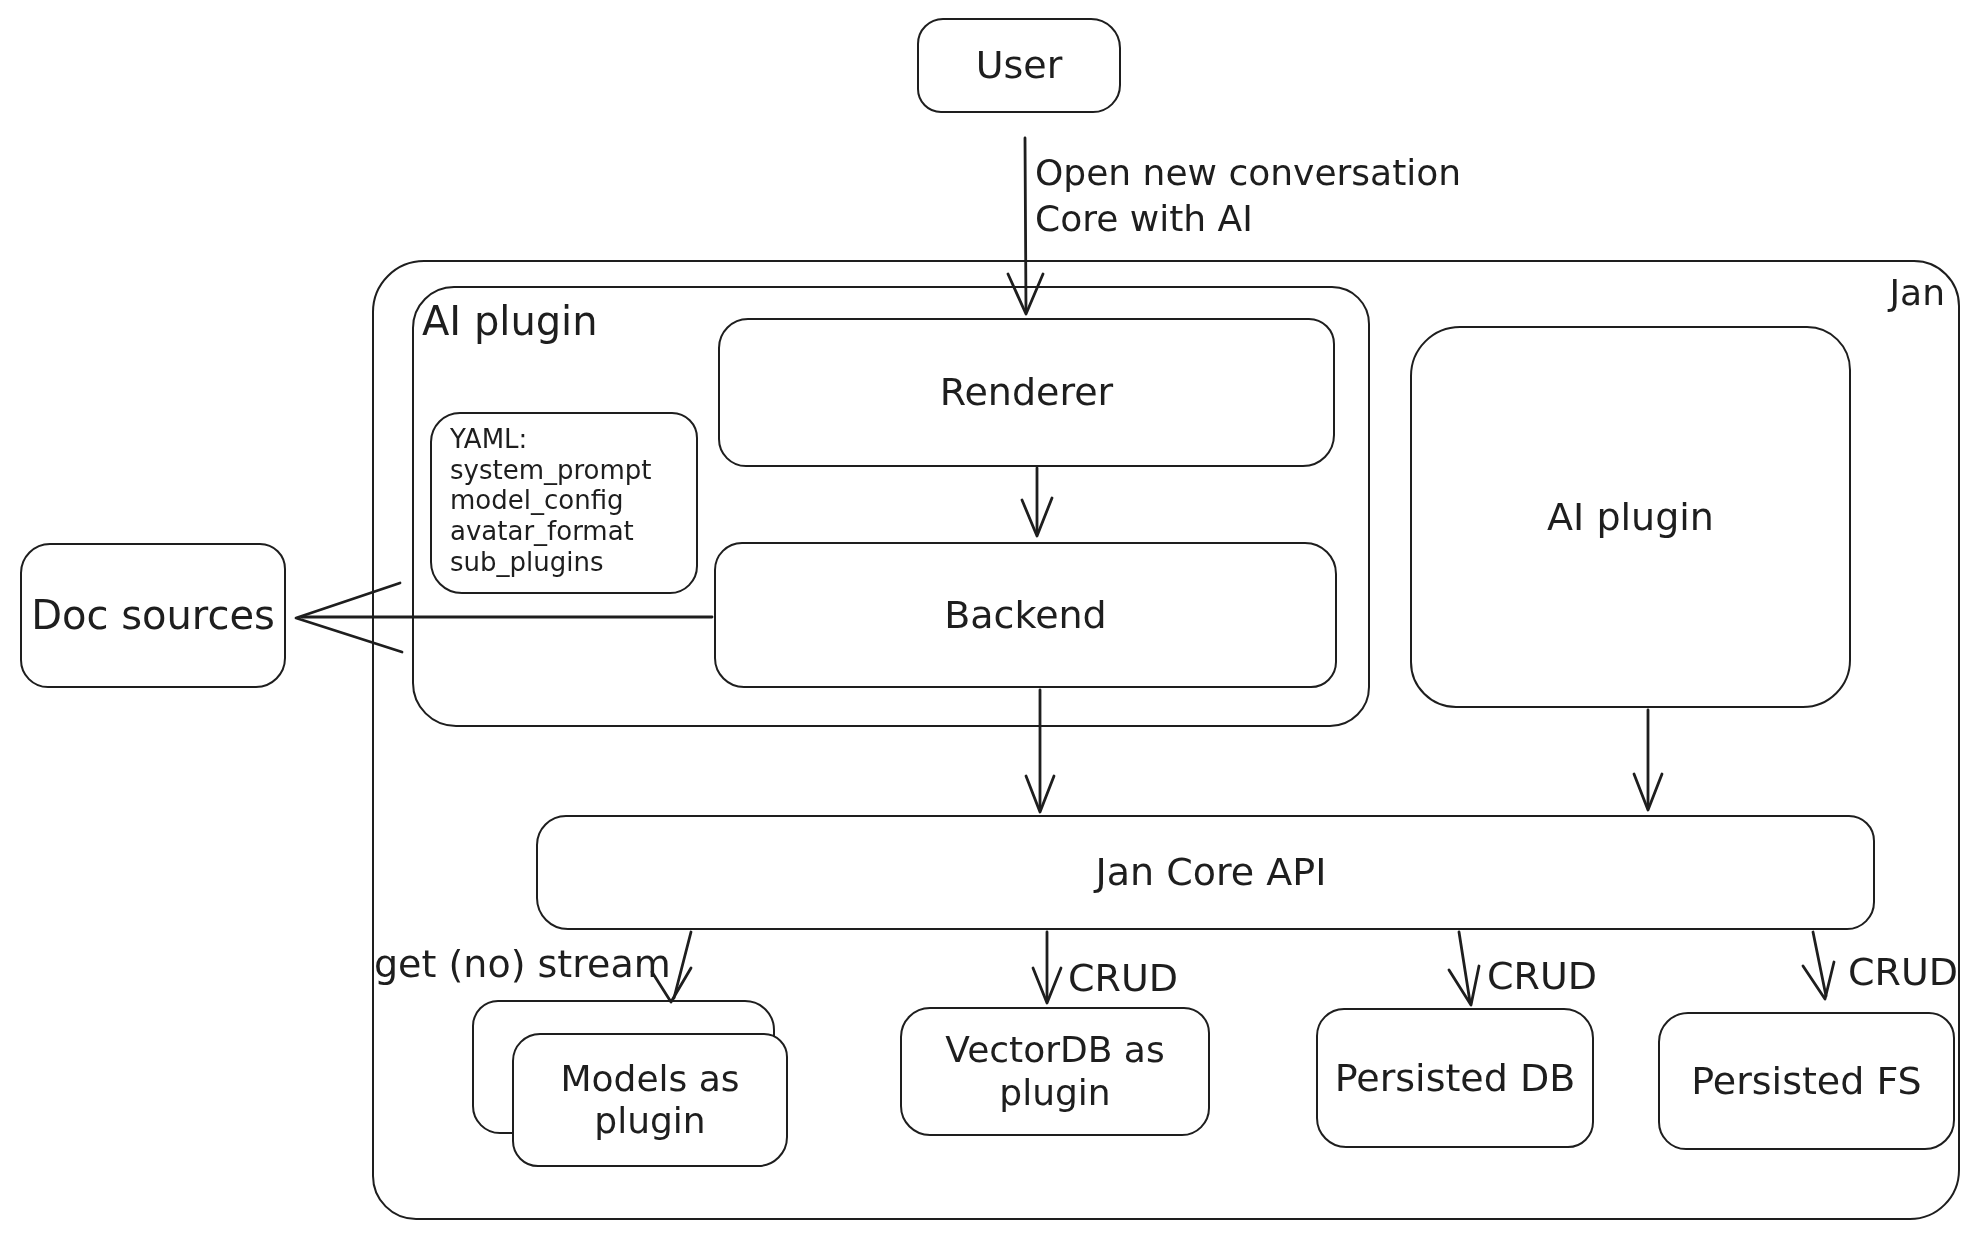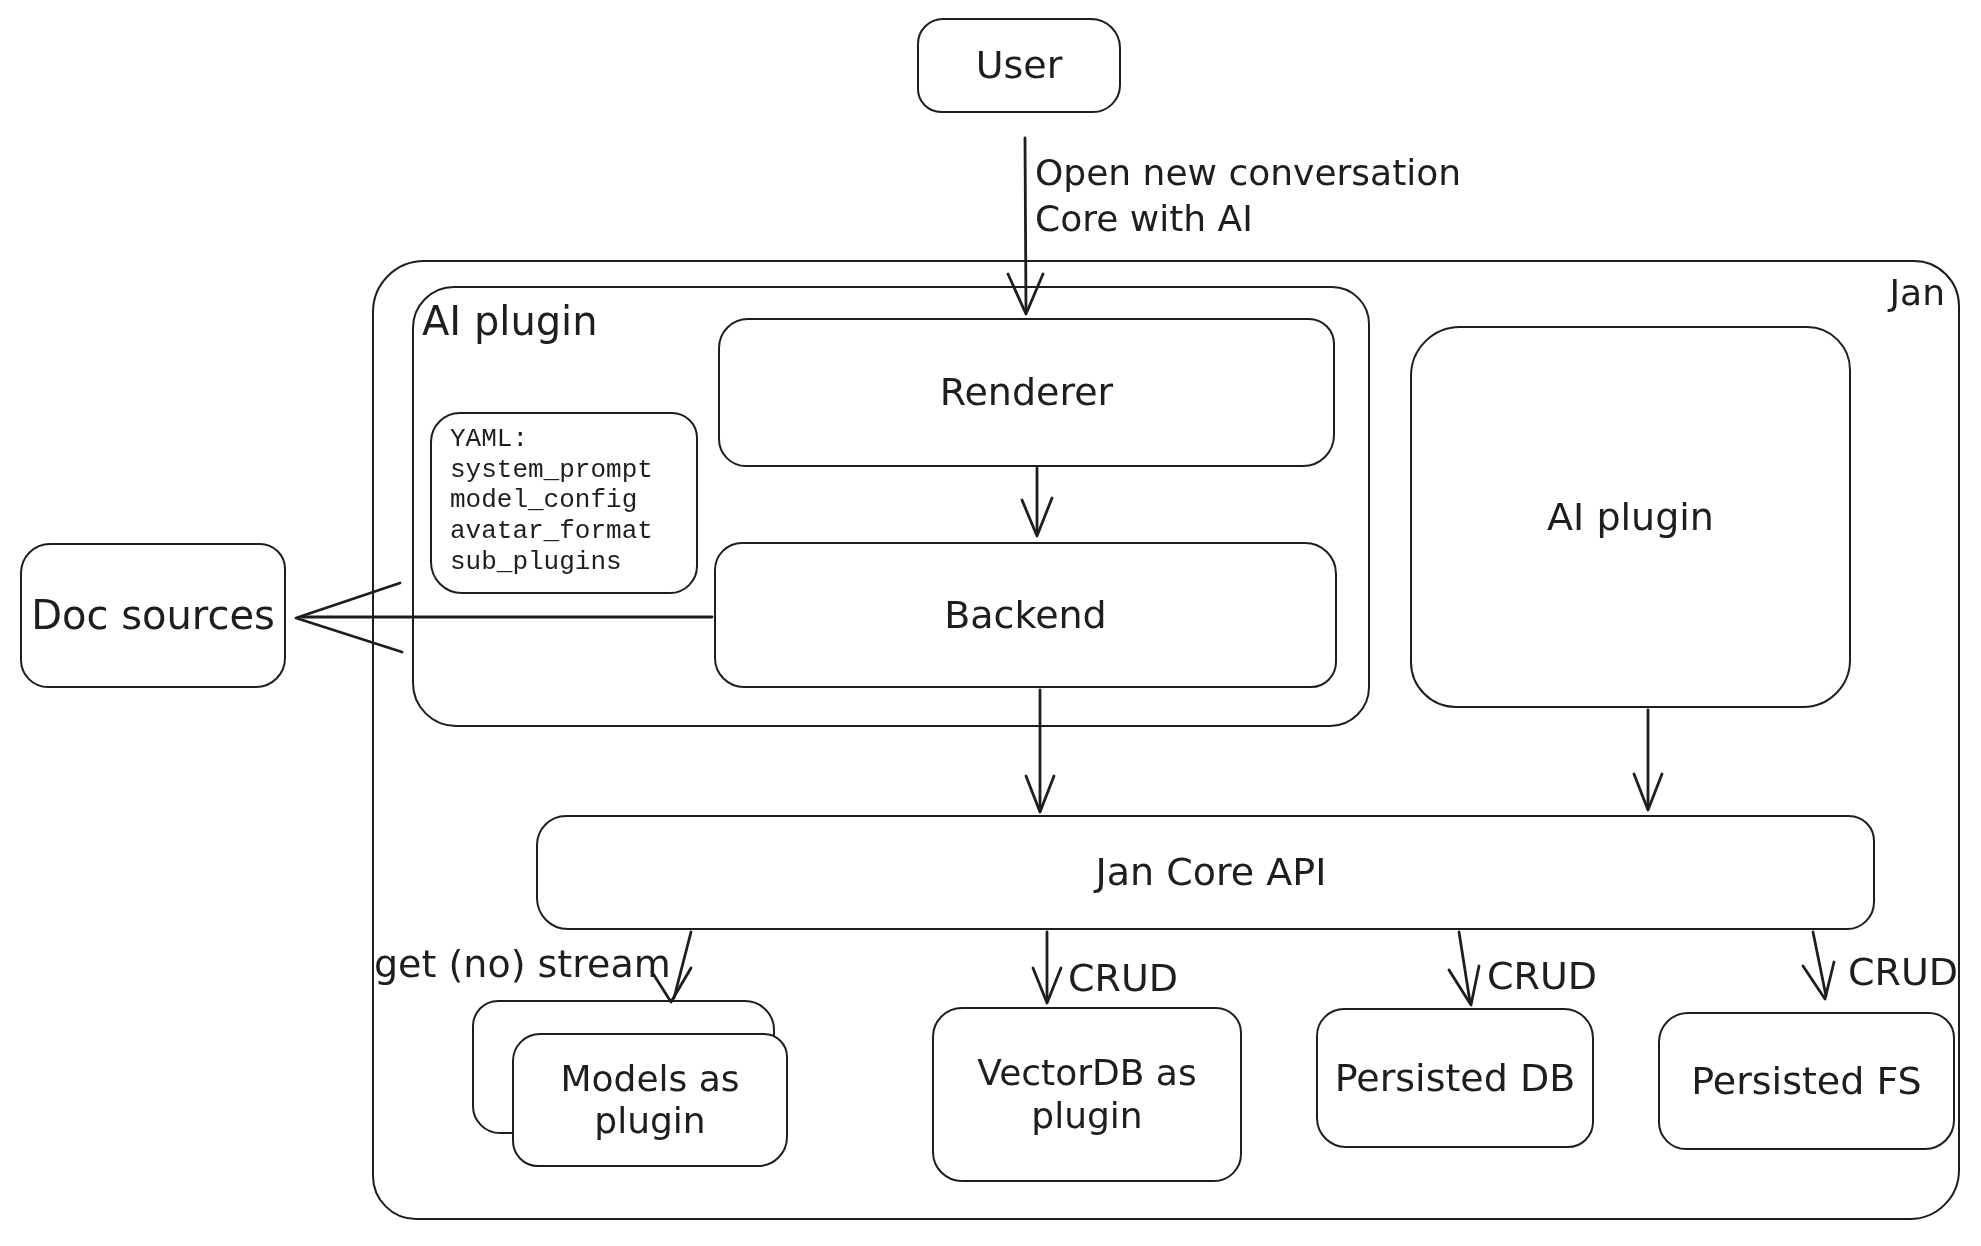--- a/index.html
+++ b/index.html
@@ -59,21 +59,21 @@
 
   <div class="box f38" style="left:917px; top:18px; width:204px; height:95px; border-radius:26px 30px 28px 24px;">
     <span>User</span>
   </div>
 
   <div class="label f36" style="left:1035px; top:150px;">
     <div>Open new conversation</div>
     <div>Core with AI</div>
   </div>
 
-  <div class="box f26" style="left:430px; top:412px; width:268px; height:182px; border-radius:30px 26px 28px 32px; align-items:flex-start; padding:10px 0 0 18px; justify-content:flex-start;font-family:Liberation Mono, monospace;">
+  <div class="box f26" style="left:430px; top:412px; width:268px; height:182px; border-radius:30px 26px 28px 32px; align-items:flex-start; padding:10px 0 0 18px; justify-content:flex-start;">
     <div>YAML:</div>
     <div>system_prompt</div>
     <div>model_config</div>
     <div>avatar_format</div>
     <div>sub_plugins</div>
   </div>
 
   <div class="box f38" style="left:718px; top:318px; width:617px; height:149px; border-radius:30px 26px 32px 28px;">
     <span>Renderer</span>
   </div>
@@ -99,21 +99,21 @@
   <div class="label f38" style="left:1068px; top:954px;">CRUD</div>
   <div class="label f38" style="left:1487px; top:952px;">CRUD</div>
   <div class="label f38" style="left:1848px; top:948px;">CRUD</div>
 
   <div class="container-box" style="left:472px; top:1000px; width:303px; height:134px; border-radius:26px 30px 24px 28px;"></div>
   <div class="box f36" style="left:512px; top:1033px; width:276px; height:134px; border-radius:28px 24px 30px 26px;">
     <span>Models as</span>
     <span>plugin</span>
   </div>
 
-  <div class="box f36" style="left:900px; top:1007px; width:310px; height:175px; border-radius:30px 26px 28px 30px;margin-left:32px;">
+  <div class="box f36" style="left:900px; top:1007px; width:310px; height:129px; border-radius:30px 26px 28px 30px;">
     <span>VectorDB as</span>
     <span>plugin</span>
   </div>
 
   <div class="box f38" style="left:1316px; top:1008px; width:278px; height:140px; border-radius:28px 30px 26px 30px;">
     <span>Persisted DB</span>
   </div>
 
   <div class="box f38" style="left:1658px; top:1012px; width:297px; height:138px; border-radius:30px 26px 30px 28px;">
     <span>Persisted FS</span>

